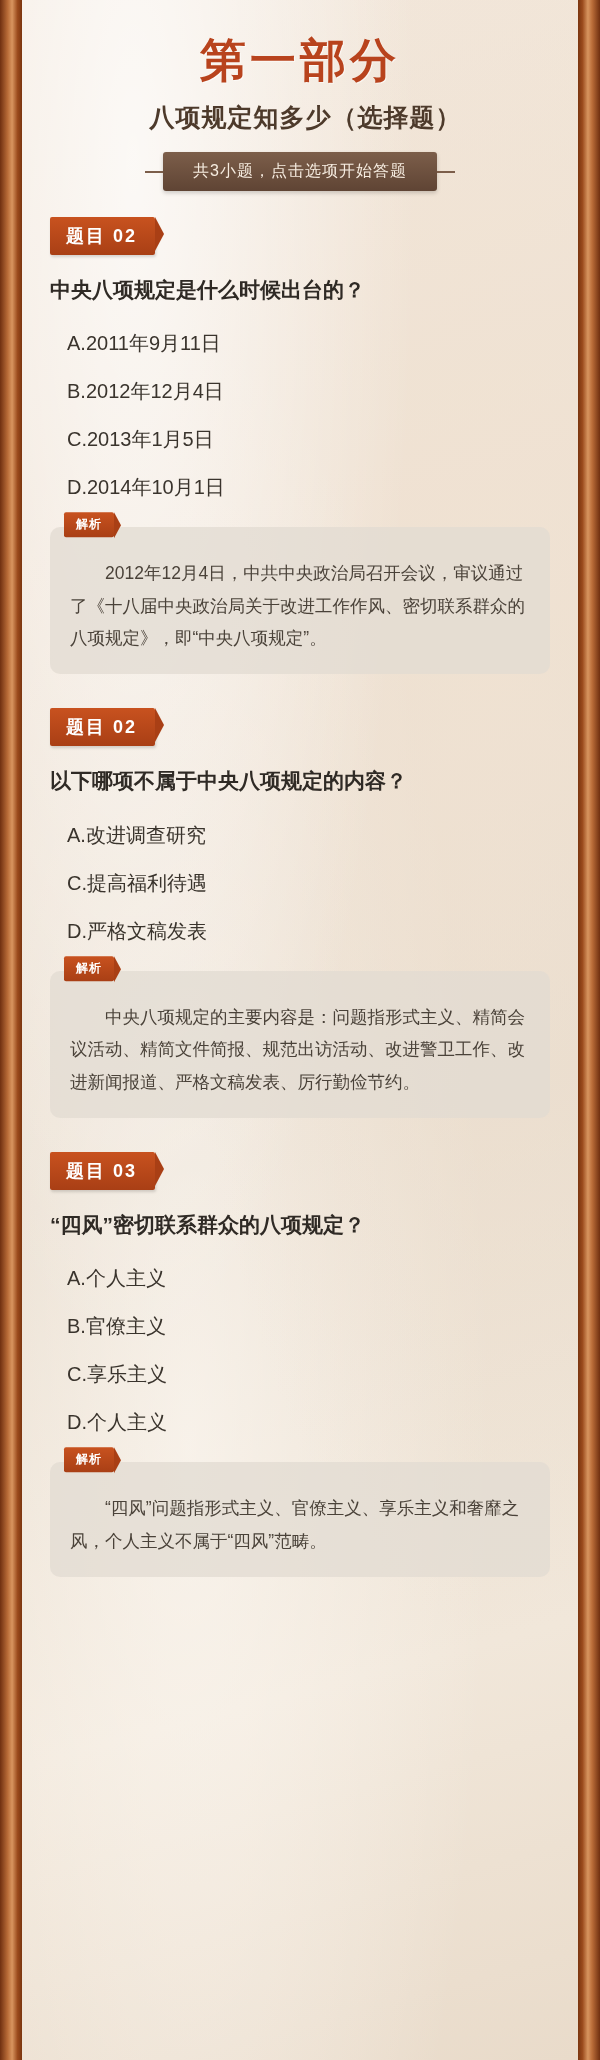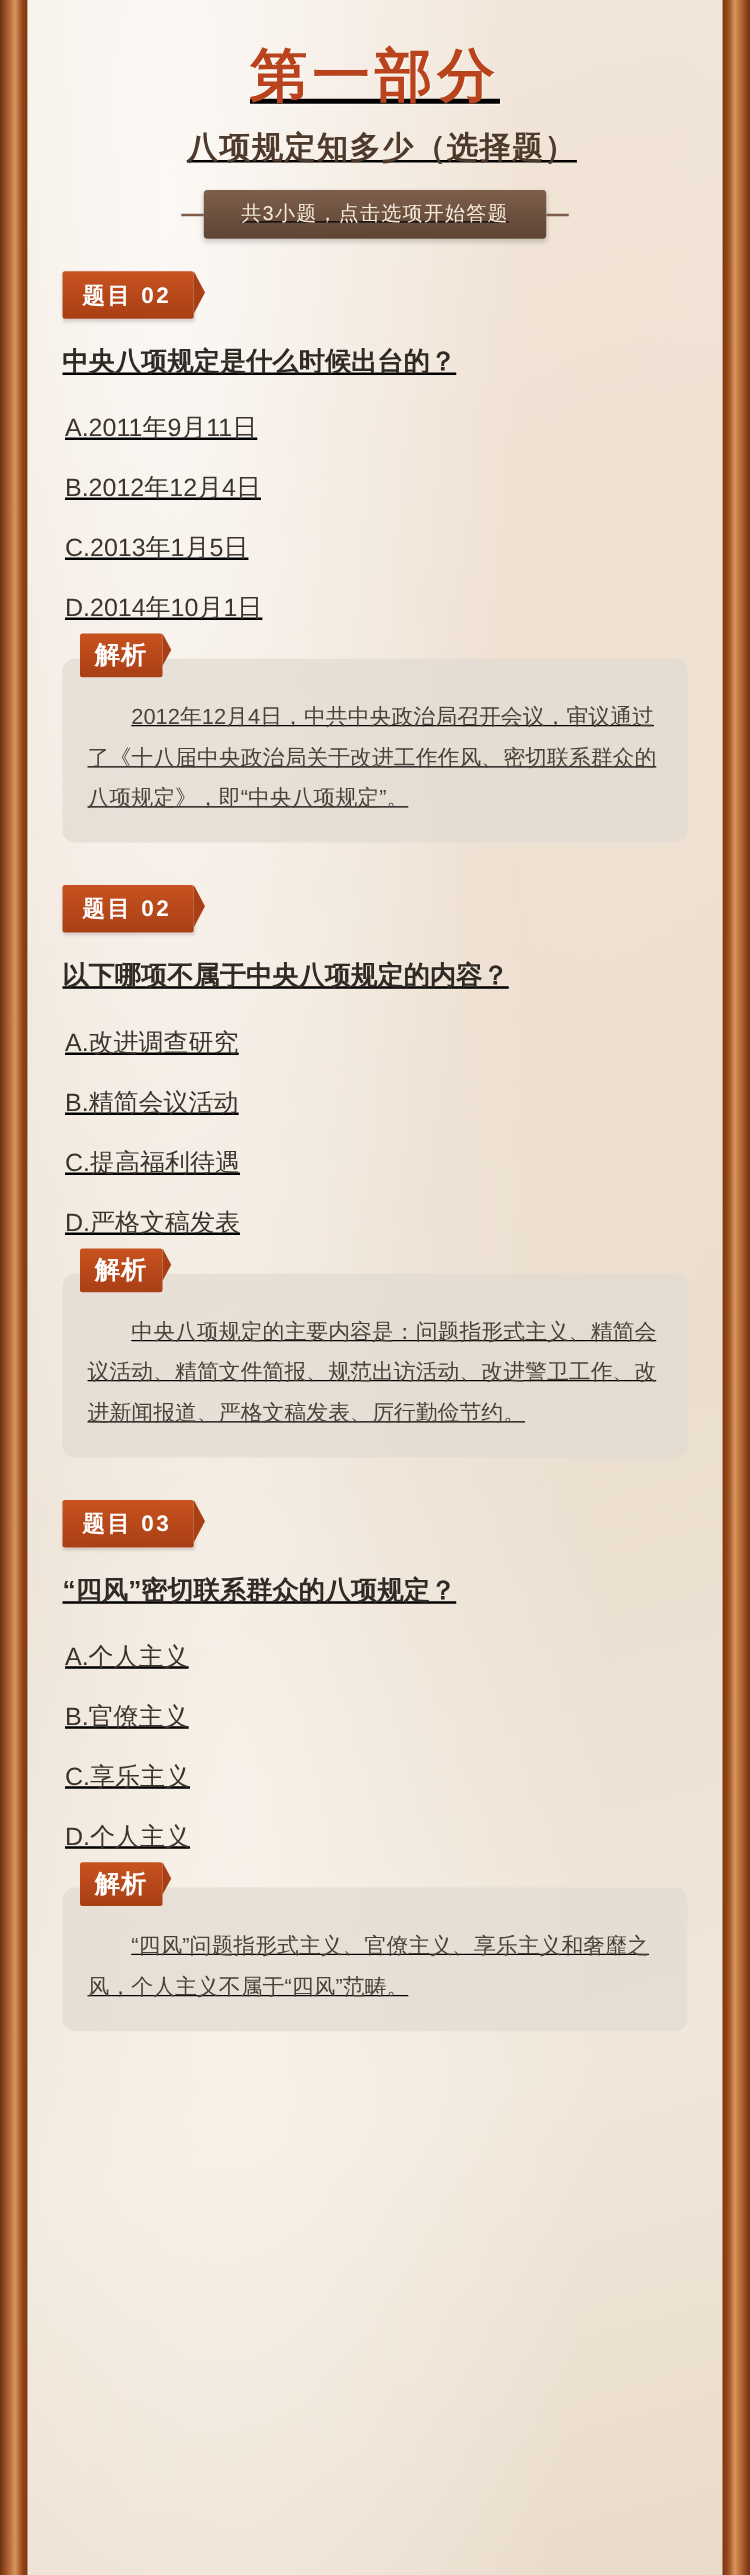--- a/index.html
+++ b/index.html
@@ -16,21 +16,20 @@
     position: relative;
     width: 600px;
     min-height: 2060px;
     box-sizing: border-box;
     padding: 0 22px;
     background:
       linear-gradient(90deg, #8c4018 0px, #c4793f 10px, #a8551f 20px, #8c4018 26px, #7d3a14 30px),
       #8c4018;
     background-repeat: no-repeat, no-repeat;
     background-size: 100% 100%, 100% 100%;
-    text-decoration: underline;
   }
   .page::before {
     content: "";
     position: absolute;
     left: 0; top: 0; bottom: 0;
     width: 22px;
     background: linear-gradient(90deg, #6f2f10 0%, #b96c38 35%, #d8955f 55%, #9a4a1c 80%, #7a350f 100%);
   }
   .page::after {
     content: "";
@@ -141,37 +140,38 @@
     margin: 0;
     padding: 0;
     list-style: none;
   }
   .option {
     font-size: 20px;
     color: #3a342d;
     line-height: 1.5;
     padding: 9px 2px;
     cursor: pointer;
+    margin-left: 15px;
   }
   
   .analysis {
     margin-top: 16px;
     position: relative;
     background: rgba(226,219,209,0.75);
     border-radius: 10px;
     padding: 30px 20px 20px 20px;
   }
   .an-tag {
     position: absolute;
     top: -1px;
     left: 14px;
     transform: translateY(-55%);
     background: linear-gradient(180deg, #c8521f 0%, #a93f15 100%);
     color: #fff;
-    font-size: 20px;
+    font-size: 12px;
     font-weight: bold;
     letter-spacing: 1px;
     padding: 4px 12px;
     border-radius: 2px;
   }
   .an-tag::after {
     content: "";
     position: absolute;
     right: -7px;
     top: 0;
@@ -216,21 +216,20 @@
           <div class="an-tag">解析</div>
           <p class="an-text">2012年12月4日，中共中央政治局召开会议，审议通过了《十八届中央政治局关于改进工作作风、密切联系群众的八项规定》，即“中央八项规定”。</p>
         </div>
       </div>
 
       <div class="q-block">
         <div class="q-tag">题目 02</div>
         <div class="q-title">以下哪项不属于中央八项规定的内容？</div>
         <ul class="options">
           <li class="option">A.改进调查研究</li>
-          <li class="option">B.精简会议活动</li>
           <li class="option">C.提高福利待遇</li>
           <li class="option">D.严格文稿发表</li>
         </ul>
         <div class="analysis">
           <div class="an-tag">解析</div>
           <p class="an-text">中央八项规定的主要内容是：问题指形式主义、精简会议活动、精简文件简报、规范出访活动、改进警卫工作、改进新闻报道、严格文稿发表、厉行勤俭节约。</p>
         </div>
       </div>
 
       <div class="q-block">

